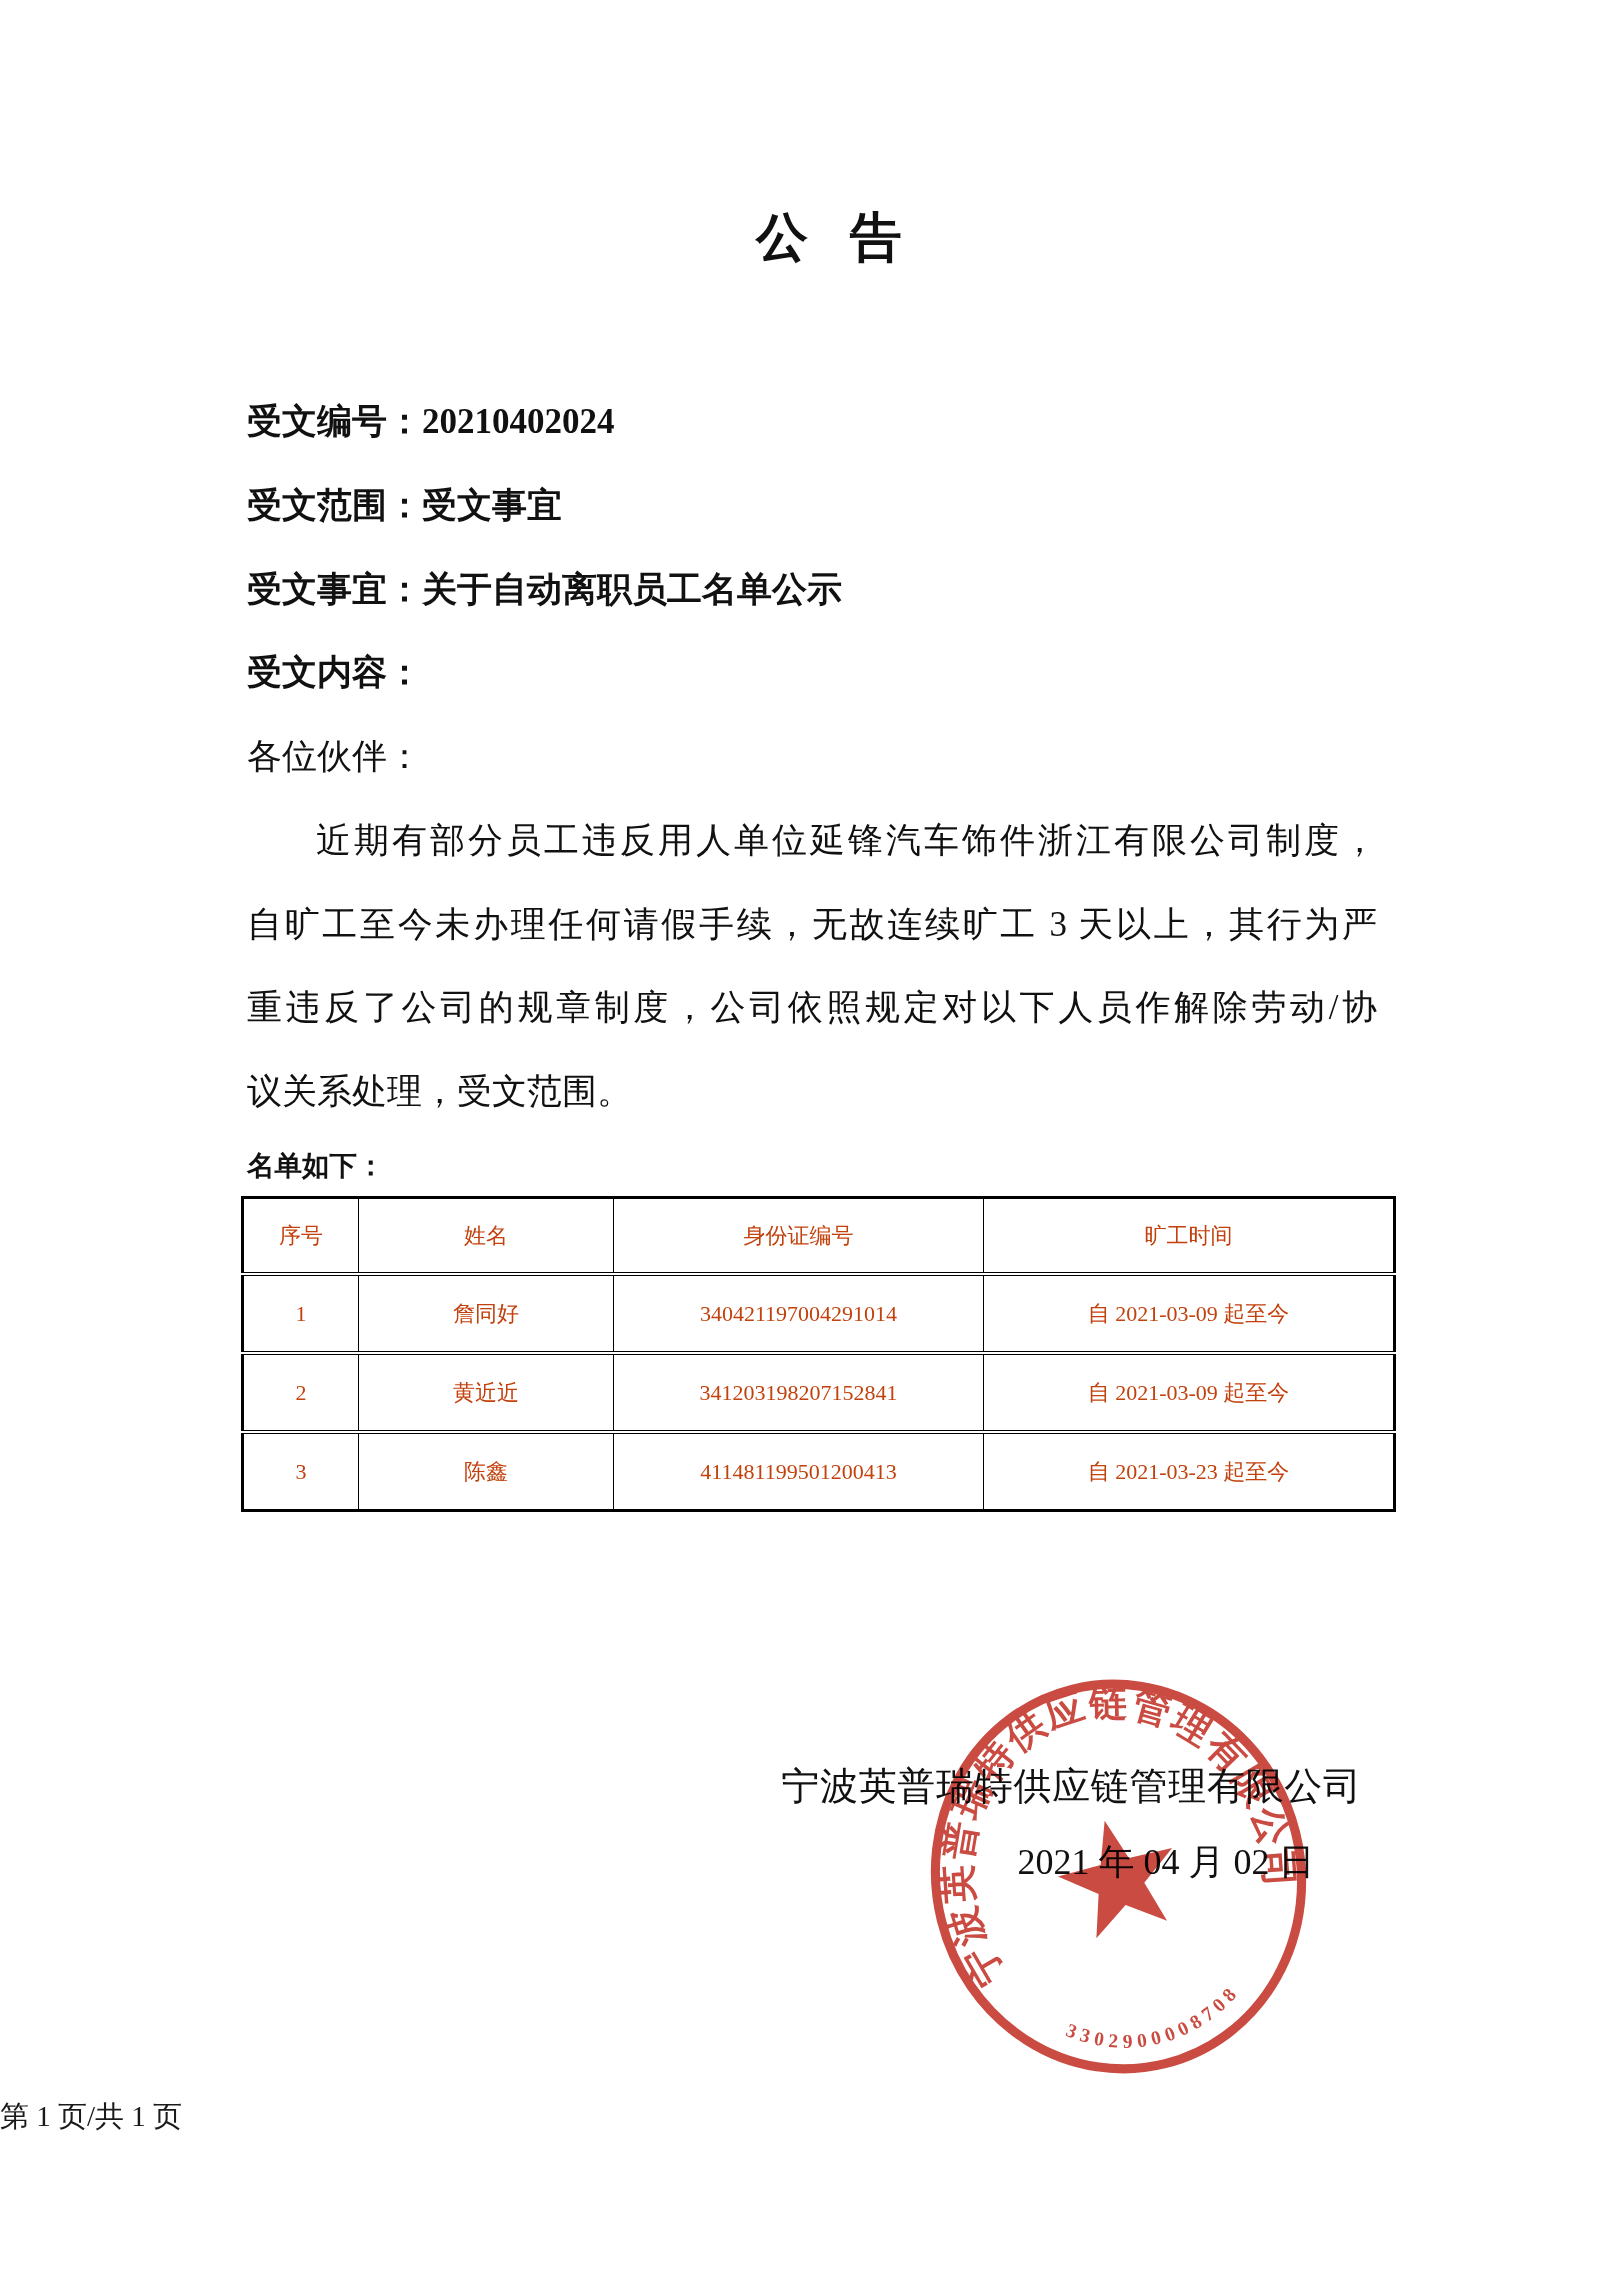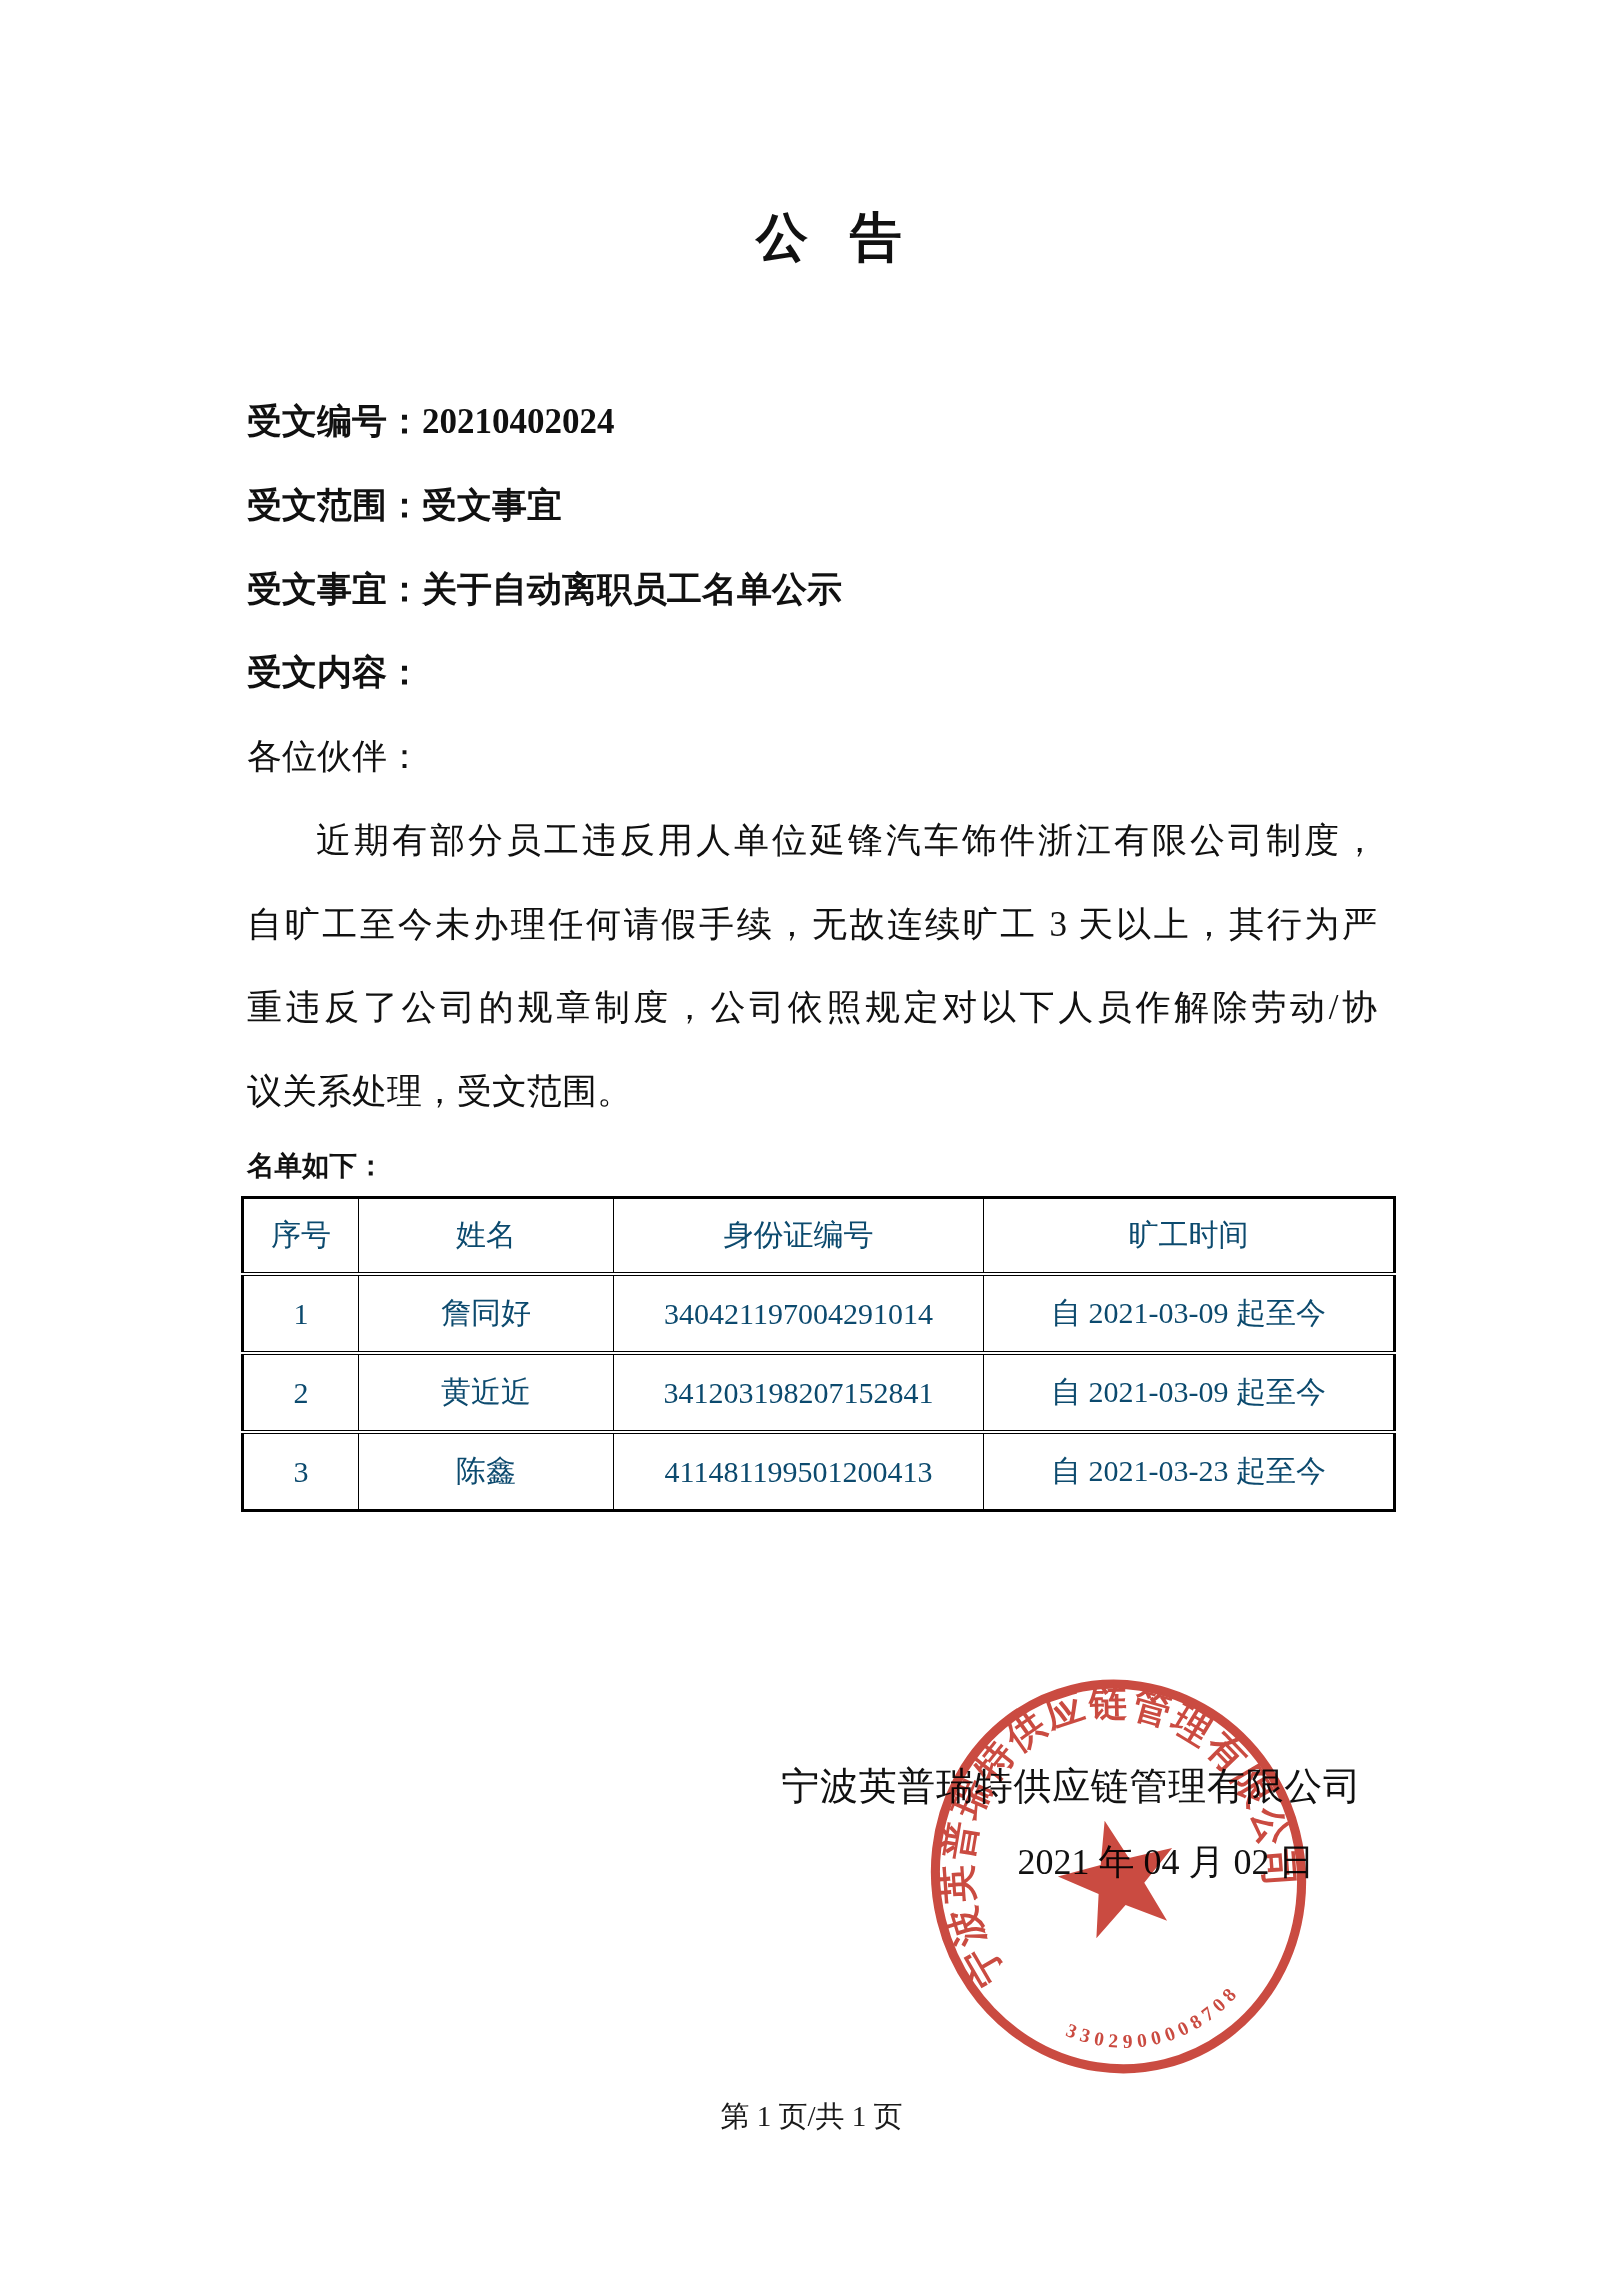--- a/index.html
+++ b/index.html
@@ -62,22 +62,22 @@
     line-height: 33px;
     font-weight: 700;
   }
   table.roster {
     position: absolute;
     left: 241px;
     top: 1196px;
     width: 1152px;
     border-collapse: collapse;
     table-layout: fixed;
-    font-size: 30px;
-    color: #0c4a6e;
+    font-size: 22px;
+    color: #c2410c;
     padding-left: 32px;
   }
   table.roster th, table.roster td {
     border: 1.3px solid #000;
     text-align: center;
     vertical-align: middle;
     font-weight: 400;
     padding: 0;
     overflow: hidden;
   }
@@ -113,21 +113,20 @@
     transform-origin: 50% 50%;
     mix-blend-mode: multiply;
     opacity: 0.9;
     pointer-events: none;
   }
   .stamp text { font-family: "Liberation Serif", "DejaVu Serif", serif; }
   .page-footer {
     position: absolute;
     top: 2100px; left: 0;
     width: 100%;
-    text-align: center;
     font-size: 29px;
     line-height: 33px;
     color: #1a1a1a;
   }
 </style>
 </head>
 <body>
 
 <div class="page">
 

